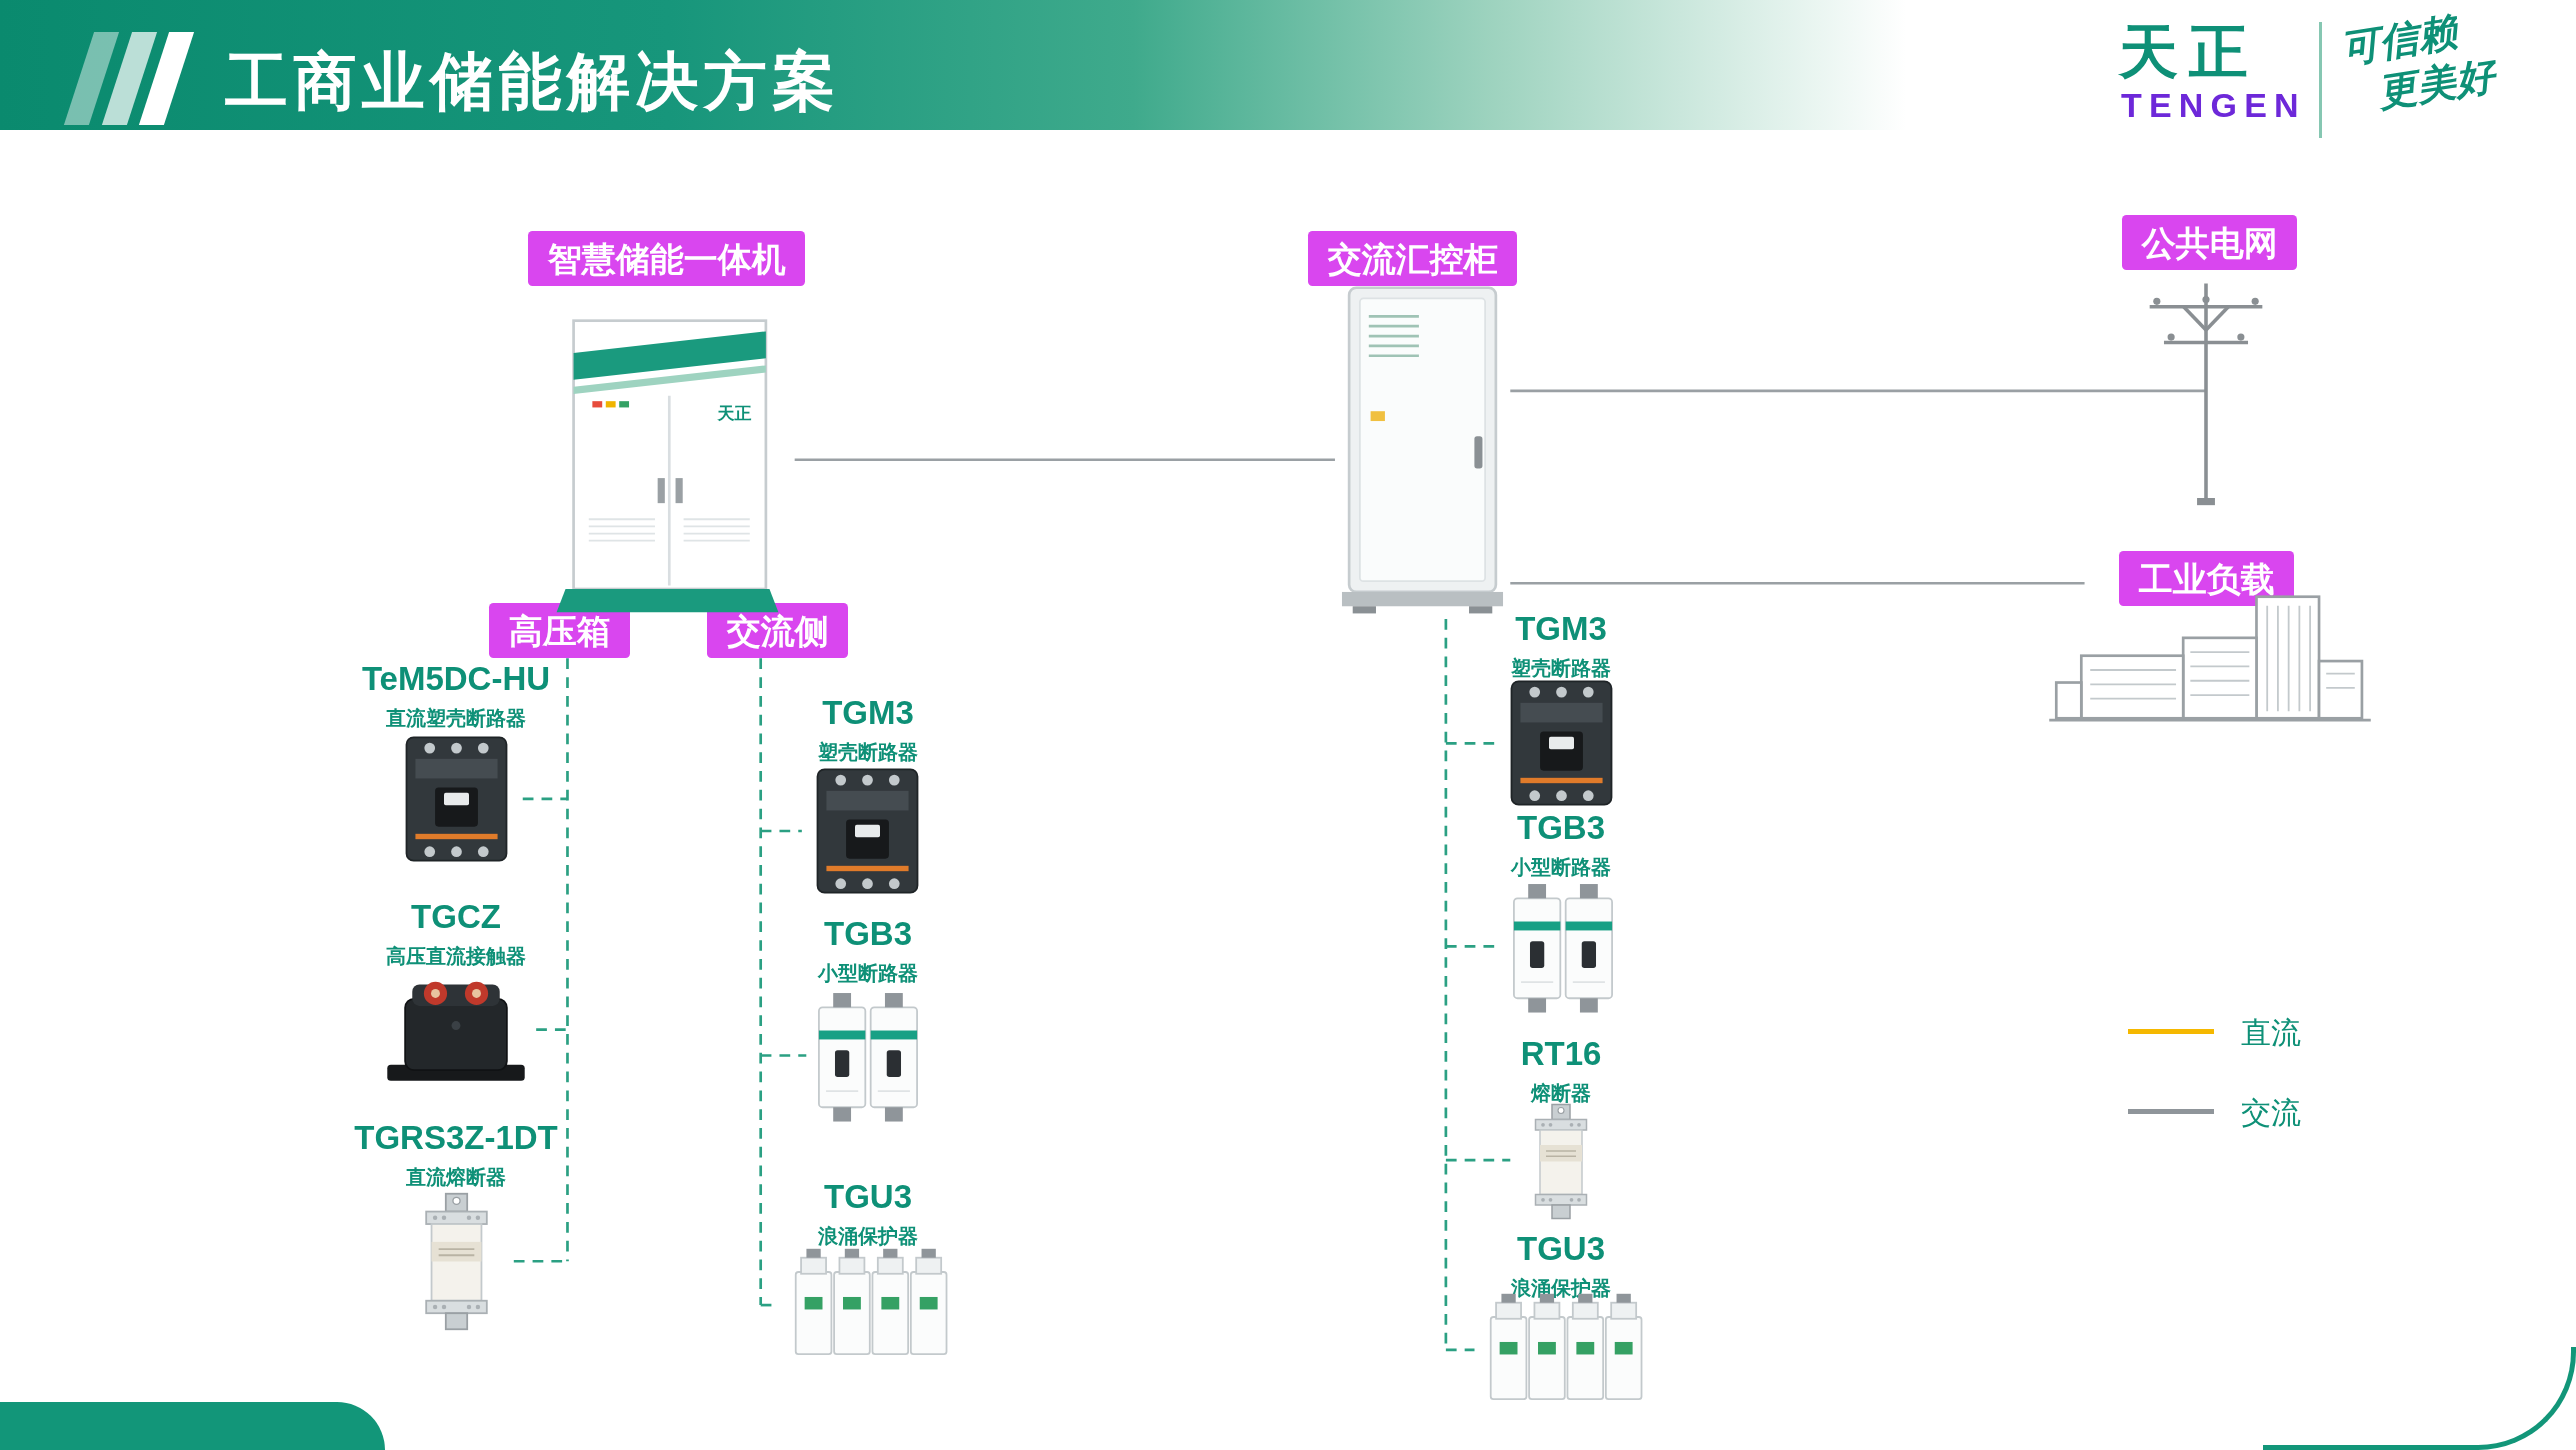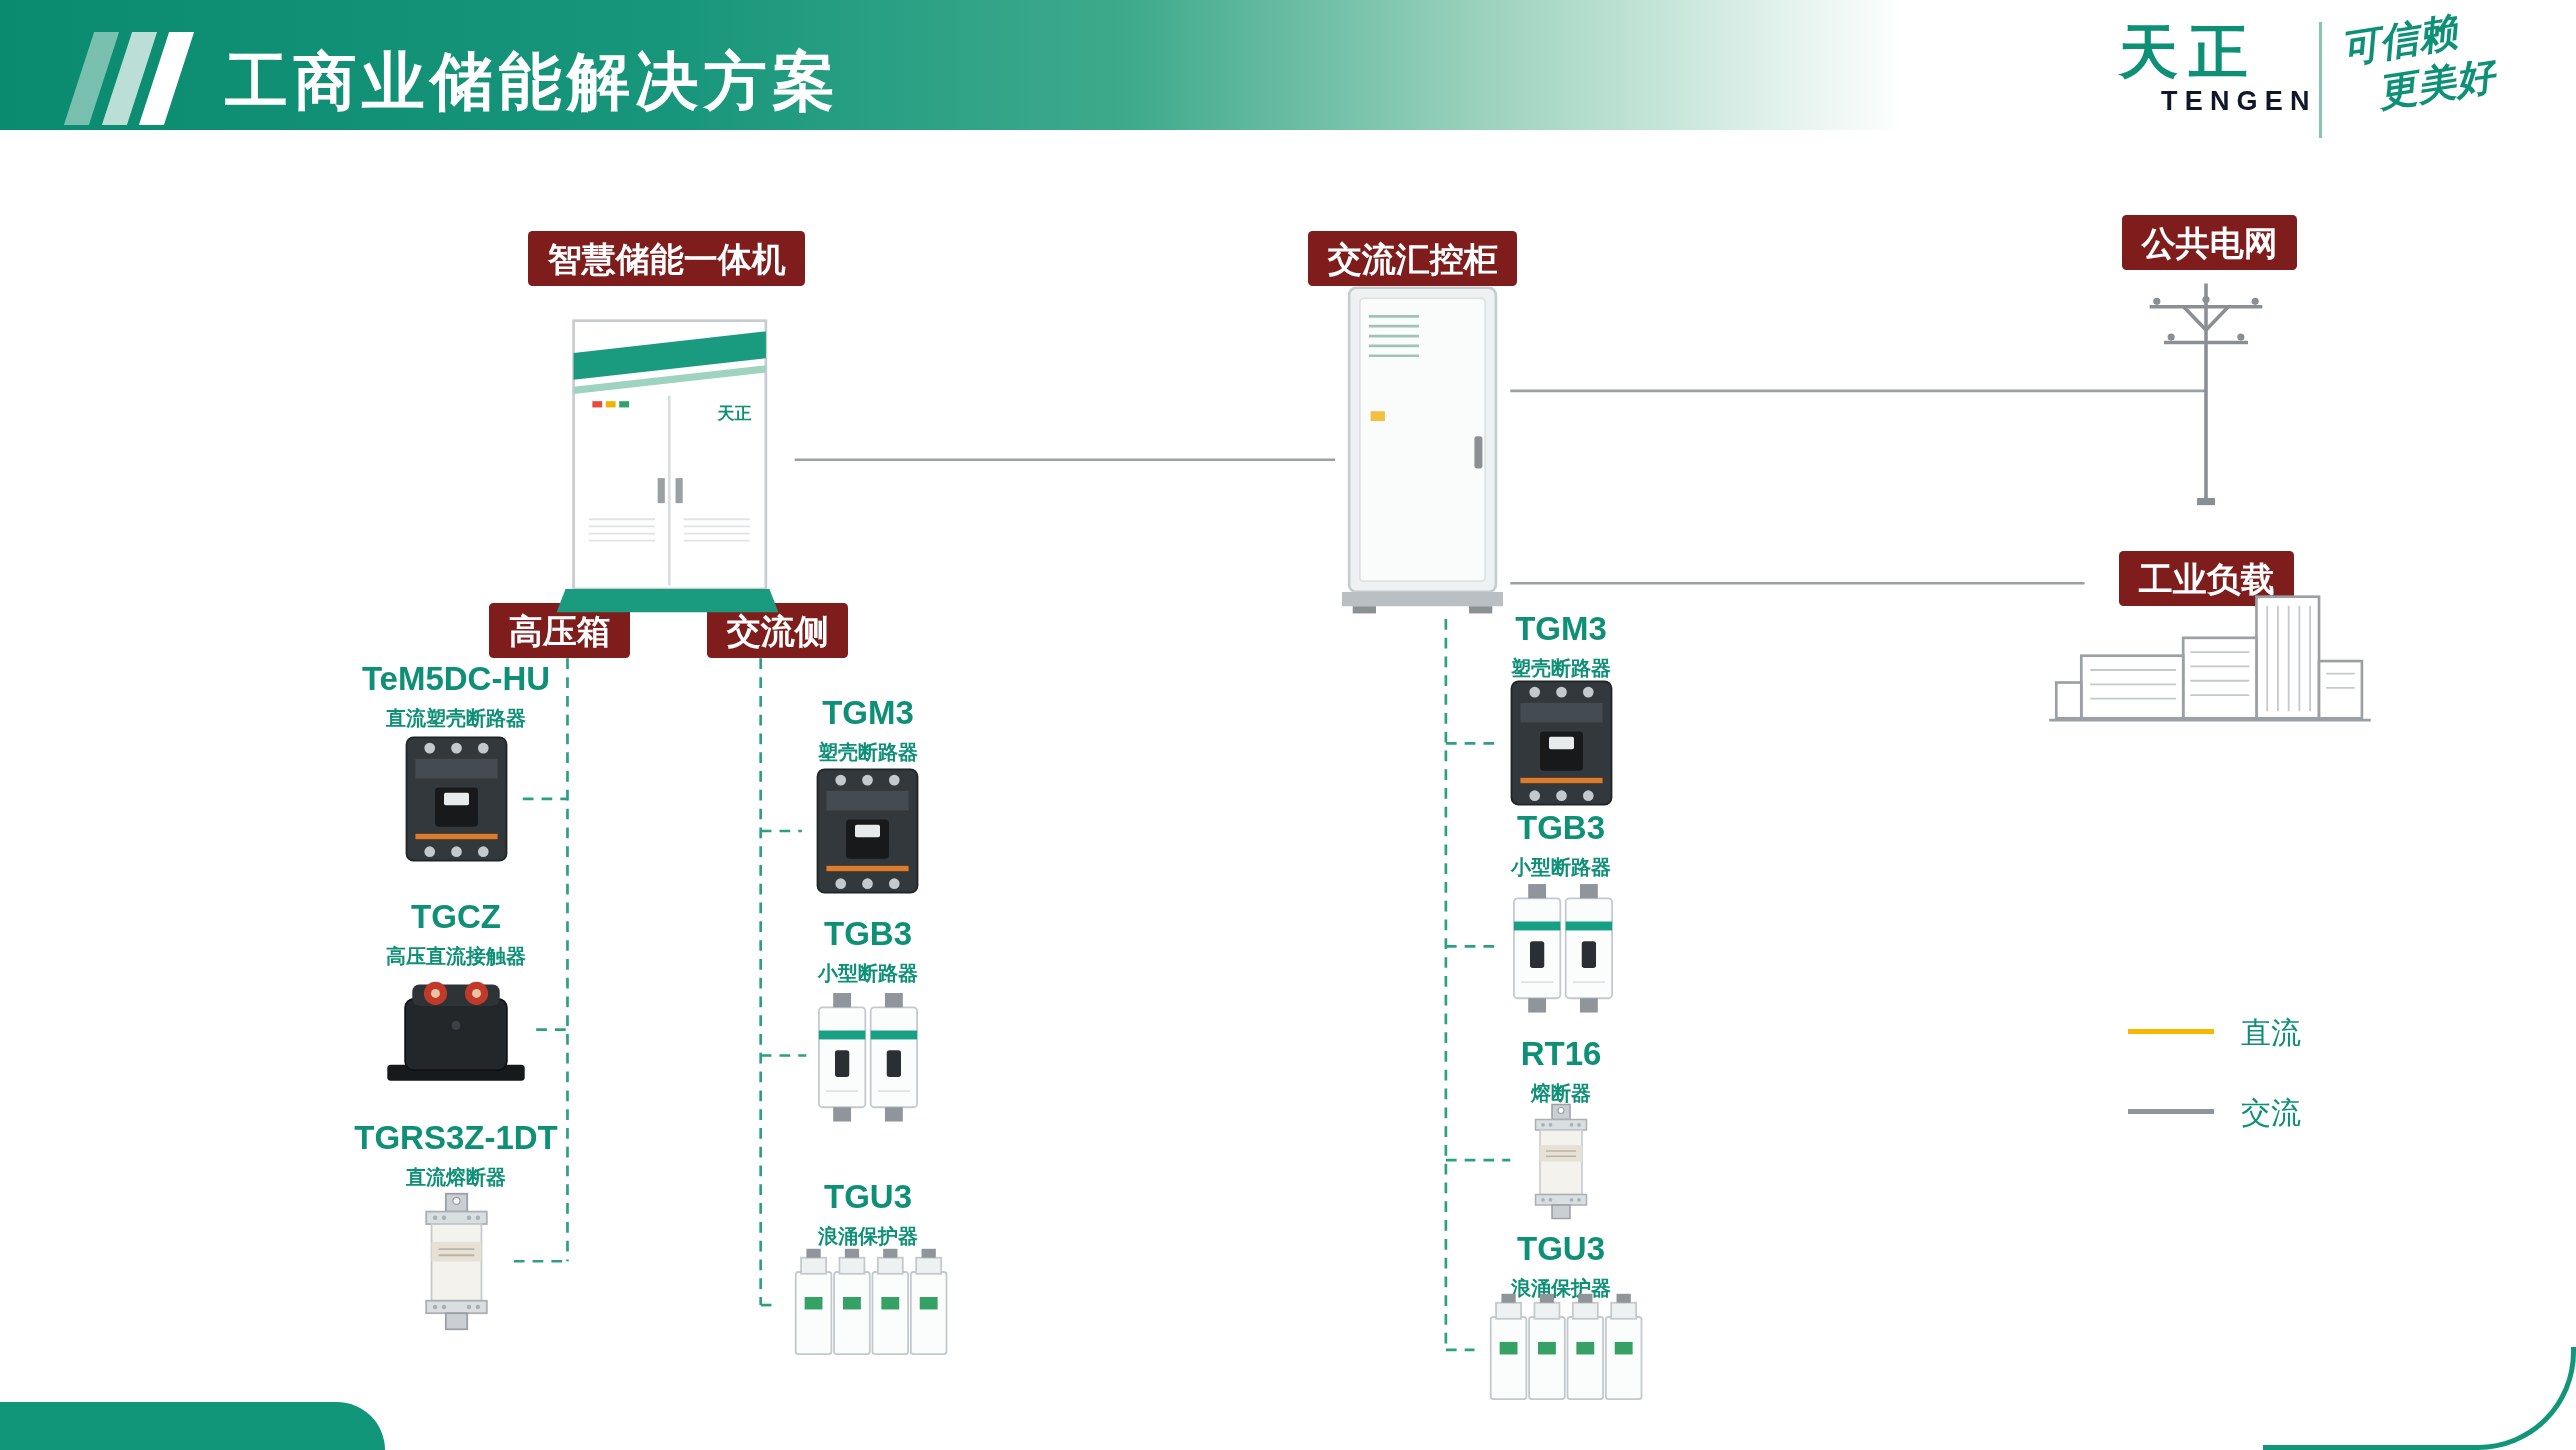--- a/index.html
+++ b/index.html
@@ -12,27 +12,27 @@
     background:linear-gradient(90deg,#0a8a6e 0%,#17967b 26%,#3faa8c 44%,#9ed3bf 58%,#ffffff 74%);
     border-bottom-right-radius:54px; }
   .title-bars { position:absolute; left:79px; top:32px; display:flex; gap:12.5px; transform:skewX(-18deg); }
   .title-bars span { display:block; width:25px; height:93px; background:#ffffff; }
   .title-bars span:nth-child(1){ opacity:.45; }
   .title-bars span:nth-child(2){ opacity:.72; }
   .title-bars span:nth-child(3){ opacity:1; }
   .page-title { position:absolute; left:225px; top:39px; font-size:63px; font-weight:bold; color:#ffffff; letter-spacing:5.4px; white-space:nowrap; }
 
   .logo-cn { position:absolute; left:2119px; top:12.5px; font-size:59px; font-weight:bold; color:#0E9077; letter-spacing:10.7px; }
-  .logo-en { position:absolute; left:2121px; top:86px; font-size:27px; font-weight:bold; color:#0f172a; letter-spacing:7.2px;margin-left:40px; }
+  .logo-en { position:absolute; left:2121px; top:86px; font-size:34px; font-weight:bold; color:#6d28d9; letter-spacing:7.2px; }
   .logo-divider { position:absolute; left:2319px; top:21.5px; width:2.7px; height:116px; background:#86c7b2; }
   .slogan { position:absolute; left:2344px; top:14.3px; color:#0E9077; font-size:39px; font-weight:bold; font-style:italic; transform:rotate(-9deg); line-height:1.25; }
   .slogan .l2 { margin-left:30px; }
 
   
-  .badge { position:absolute; background:#7f1d1d; color:#ffffff; font-weight:bold; font-size:34px; line-height:1; padding:10.7px 19.7px; border-radius:4.5px; white-space:nowrap; }
+  .badge { position:absolute; background:#d946ef; color:#ffffff; font-weight:bold; font-size:34px; line-height:1; padding:10.7px 19.7px; border-radius:4.5px; white-space:nowrap; }
 
   
   .ptext { position:absolute; width:304px; text-align:center; color:#0E9077; font-weight:bold; line-height:1.2; }
   .ptext .model { font-size:33px; }
   .ptext .pname { font-size:20px; margin-top:7px; }
 
   .picon { position:absolute; }
 
   
   .legend-line { position:absolute; width:86px; height:4.5px; }

